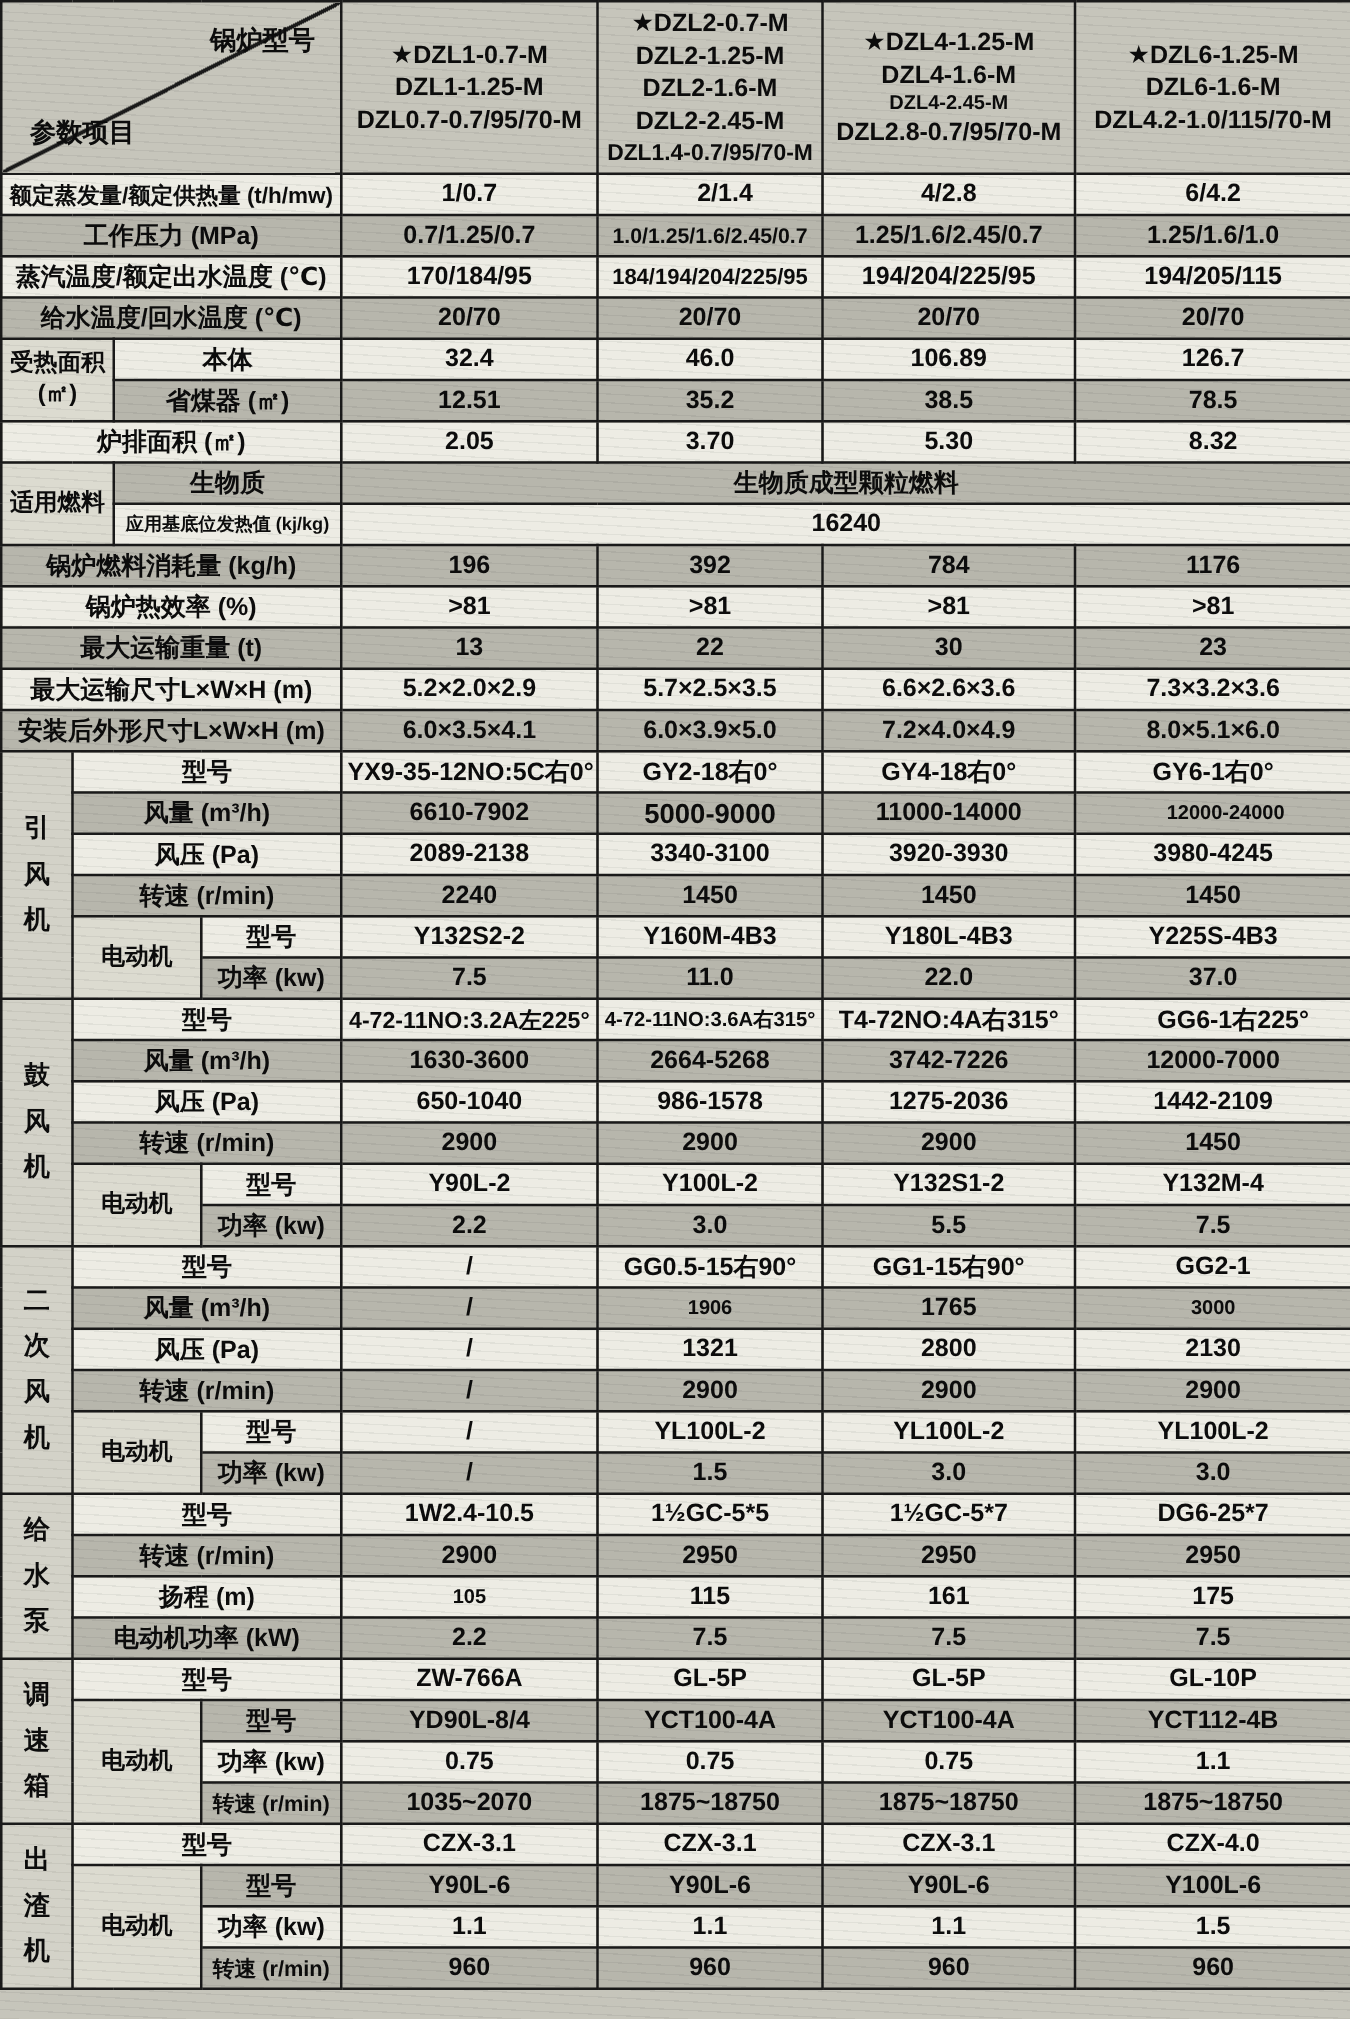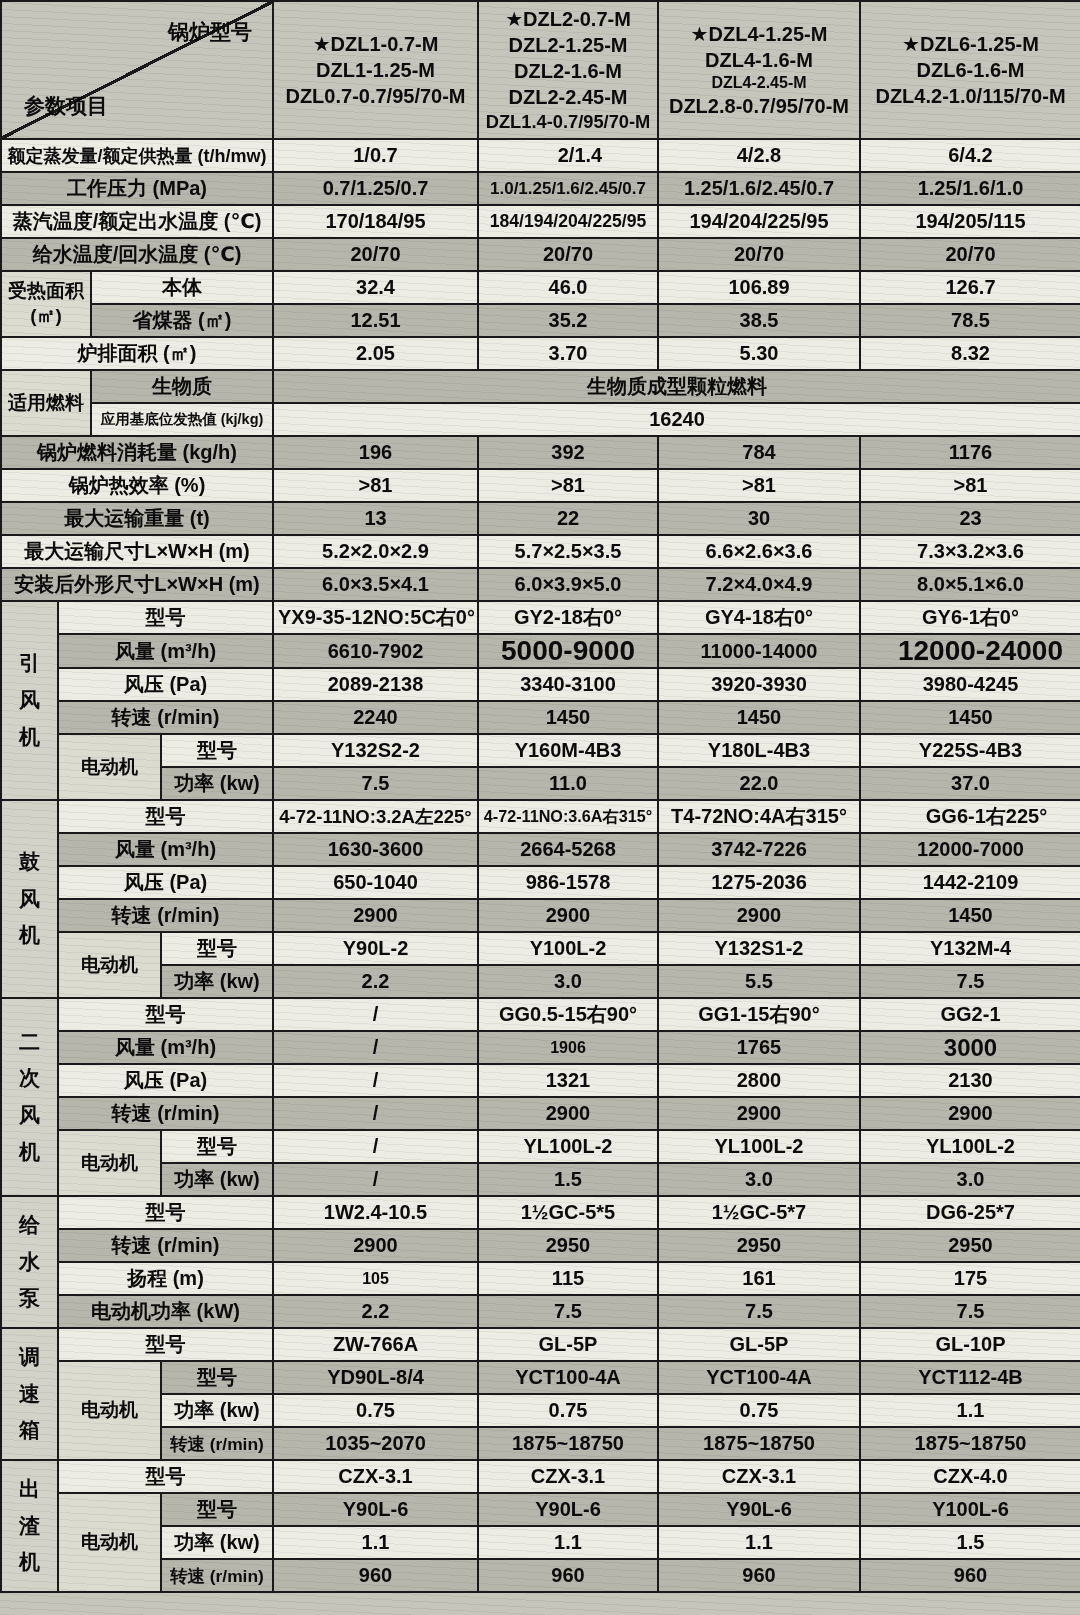--- a/index.html
+++ b/index.html
@@ -194,23 +194,23 @@
         <td rowspan="6" class="cell-vlabel">引风机</td>
         <td colspan="3" class="cell-label fit" style="font-size: 20px;">型号</td>
         <td class="cell-data fit" style="font-size: 20px;">YX9-35-12NO:5C右0°</td>
         <td class="cell-data fit" style="font-size: 20px;">GY2-18右0°</td>
         <td class="cell-data fit" style="font-size: 20px;">GY4-18右0°</td>
         <td class="cell-data fit" style="font-size: 20px;">GY6-1右0°</td>
       </tr>
       <tr class="g">
         <td colspan="3" class="cell-label fit" style="font-size: 20px;">风量 (m³/h)</td>
         <td class="cell-data fit" style="font-size: 20px;">6610-7902</td>
-        <td class="cell-data fit" style="font-size: 28px;">5000-9000</td>
+        <td class="cell-data fit" style="font-size: 22px;">5000-9000</td>
         <td class="cell-data fit" style="font-size: 20px;">11000-14000</td>
-        <td class="cell-data fit" style="font-size: 28px; padding-left: 24px;">12000-24000</td>
+        <td class="cell-data fit" style="font-size: 16px; padding-left: 24px;">12000-24000</td>
       </tr>
       <tr class="w">
         <td colspan="3" class="cell-label fit" style="font-size: 20px;">风压 (Pa)</td>
         <td class="cell-data fit" style="font-size: 20px;">2089-2138</td>
         <td class="cell-data fit" style="font-size: 20px;">3340-3100</td>
         <td class="cell-data fit" style="font-size: 20px;">3920-3930</td>
         <td class="cell-data fit" style="font-size: 20px;">3980-4245</td>
       </tr>
       <tr class="g">
         <td colspan="3" class="cell-label fit" style="font-size: 20px;">转速 (r/min)</td>
@@ -284,21 +284,21 @@
         <td class="cell-data fit" style="font-size: 20px;">/</td>
         <td class="cell-data fit" style="font-size: 20px;">GG0.5-15右90°</td>
         <td class="cell-data fit" style="font-size: 20px;">GG1-15右90°</td>
         <td class="cell-data fit" style="font-size: 20px;">GG2-1</td>
       </tr>
       <tr class="g">
         <td colspan="3" class="cell-label fit" style="font-size: 20px;">风量 (m³/h)</td>
         <td class="cell-data fit" style="font-size: 20px;">/</td>
         <td class="cell-data fit" style="font-size: 16px;">1906</td>
         <td class="cell-data fit" style="font-size: 20px;">1765</td>
-        <td class="cell-data fit" style="font-size: 24px;">3000</td>
+        <td class="cell-data fit" style="font-size: 16px;">3000</td>
       </tr>
       <tr class="w">
         <td colspan="3" class="cell-label fit" style="font-size: 20px;">风压 (Pa)</td>
         <td class="cell-data fit" style="font-size: 20px;">/</td>
         <td class="cell-data fit" style="font-size: 20px;">1321</td>
         <td class="cell-data fit" style="font-size: 20px;">2800</td>
         <td class="cell-data fit" style="font-size: 20px;">2130</td>
       </tr>
       <tr class="g">
         <td colspan="3" class="cell-label fit" style="font-size: 20px;">转速 (r/min)</td>

